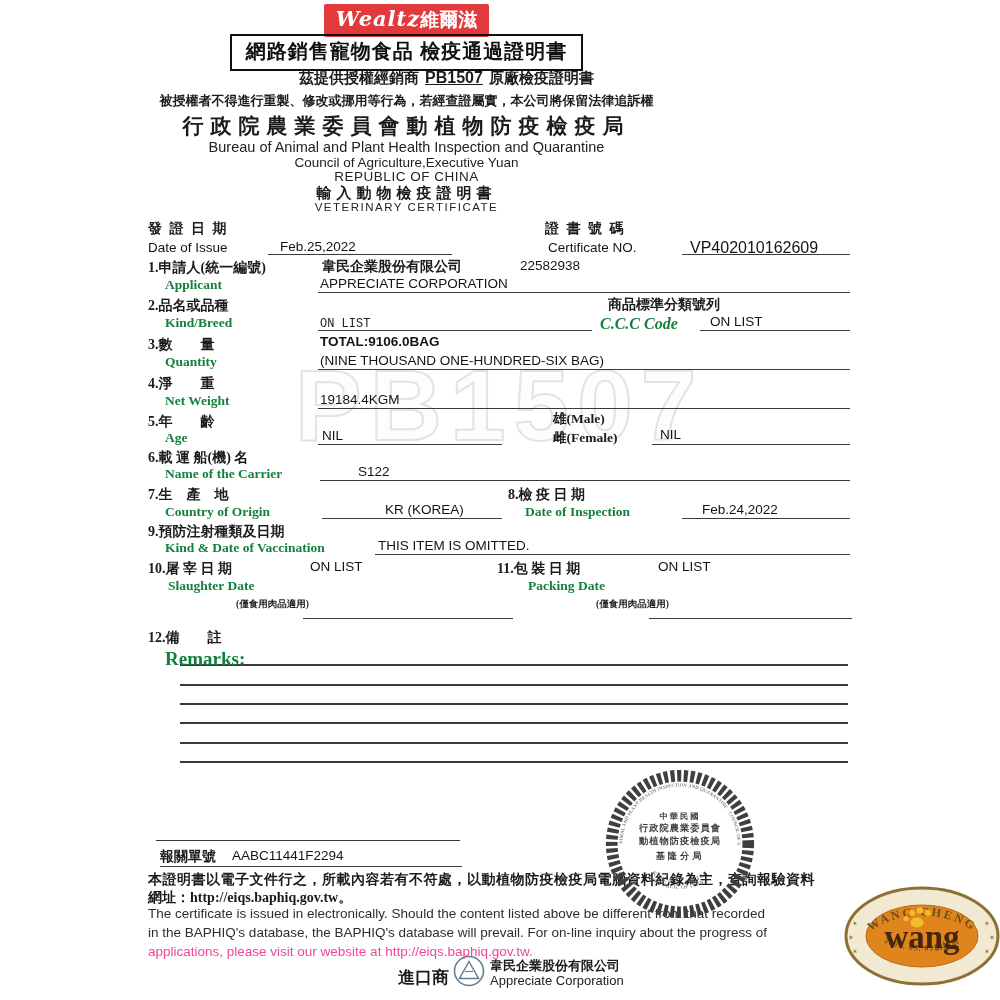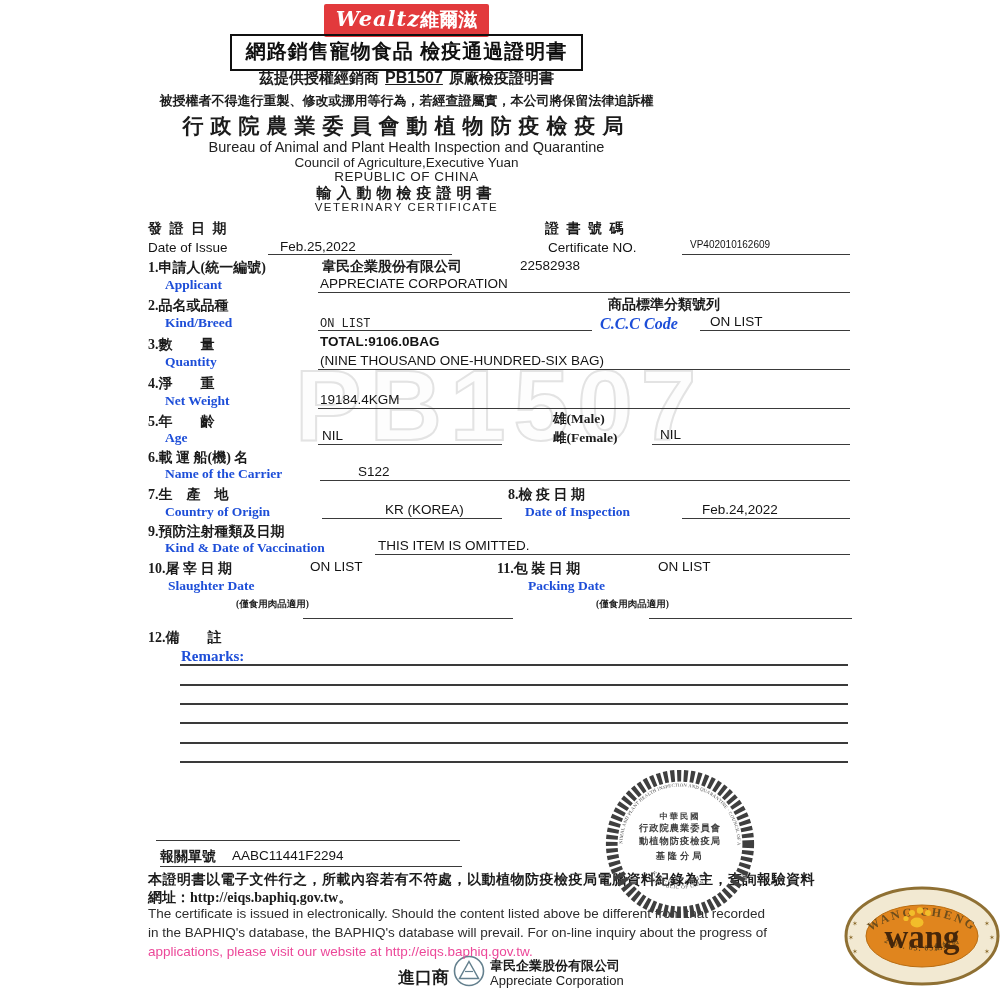--- a/index.html
+++ b/index.html
@@ -1,21 +1,21 @@
 <!DOCTYPE html>
 <html><head>
 <meta charset="utf-8">
 <style>
   html,body { margin:0; padding:0; background:#ffffff; }
   .page { position:relative; width:1000px; height:1000px; background:#fff; overflow:hidden;
           font-family:"Liberation Sans","DejaVu Sans",sans-serif; color:#1c1c1c; }
   .abs { position:absolute; }
   .c   { left:0; width:813px; text-align:center; }
   .zh  { font-family:"Liberation Serif","DejaVu Serif",serif; font-weight:bold; color:#1b1b1b; }
-  .enl { font-family:"Liberation Serif","DejaVu Serif",serif; font-weight:bold; color:#1d4ed8; }
+  .enl { font-family:"Liberation Serif","DejaVu Serif",serif; font-weight:bold; color:#15803d; }
   .val { font-family:"Liberation Sans","DejaVu Sans",sans-serif; color:#141414; }
   .mono{ font-family:"Liberation Mono","DejaVu Sans Mono",monospace; }
   .rule{ height:0; border-bottom:2px solid #3a3a3a; }
   .thin{ border-bottom-width:1.5px; }
   .badge { background:#e23a3c; color:#fff; padding:2px 12px 4px 12px; border-radius:2px;
            font-weight:bold; font-size:19px; display:inline-block; }
   .badge .lat { font-style:italic; font-family:"DejaVu Serif",serif; font-size:21px; letter-spacing:1px; }
   .boxtitle { display:inline-block; border:2.5px solid #101010; padding:2px 14px 4px 14px;
               font-size:20px; font-weight:bold; letter-spacing:1px; color:#101010; }
   .wm { color:#fdfdfd; -webkit-text-stroke:2px #e3e3e3; font-size:100px; font-weight:bold;
@@ -30,42 +30,42 @@
 <div class="page">
 
   <div class="abs wm" style="left:295px; top:348px;">PB1507</div>
 
   <div class="abs c layer" style="top:4px;">
     <span class="badge"><span class="lat">Wealtz</span><span>維爾滋</span></span>
   </div>
   <div class="abs c layer" style="top:34px;">
     <span class="boxtitle">網路銷售寵物食品 檢疫通過證明書</span>
   </div>
-  <div class="abs c layer" style="top:69px; font-size:15px; font-weight:bold;">
+  <div class="abs c layer" style="top:69px; font-size:15px; font-weight:bold;padding-left:40px;">
     <span>茲提供授權經銷商</span>
     <span style="text-decoration:underline; font-size:16px; padding:0 2px;">PB1507</span>
     <span>原廠檢疫證明書</span>
   </div>
   <div class="abs c layer" style="top:92px; font-size:13px; font-weight:bold;">被授權者不得進行重製、修改或挪用等行為，若經查證屬實，本公司將保留法律追訴權</div>
 
   <div class="abs c layer zh" style="top:112px; font-size:21px; font-weight:600; letter-spacing:7px;">行政院農業委員會動植物防疫檢疫局</div>
   <div class="abs c layer" style="top:139px; font-size:14.5px; color:#222;">Bureau of Animal and Plant Health Inspection and Quarantine</div>
   <div class="abs c layer" style="top:155px; font-size:13.5px; color:#222;">Council of Agriculture,Executive Yuan</div>
   <div class="abs c layer" style="top:169px; font-size:13.5px; letter-spacing:0.5px; color:#222;">REPUBLIC OF CHINA</div>
   <div class="abs c layer zh" style="top:184px; font-size:15px; letter-spacing:5px;">輸入動物檢疫證明書</div>
   <div class="abs c layer" style="top:201px; font-size:11.5px; letter-spacing:1.5px; color:#222;">VETERINARY CERTIFICATE</div>
 
   <div class="abs layer zh" style="left:148px; top:220px; font-size:14px; letter-spacing:2px;">發 證 日 期</div>
   <div class="abs layer val" style="left:148px; top:240px; font-size:13.5px;">Date of Issue</div>
   <div class="abs layer val" style="left:280px; top:239px; font-size:13.5px;">Feb.25,2022</div>
   <div class="abs rule thin" style="left:268px; top:254px; width:184px;"></div>
 
   <div class="abs layer zh" style="left:545px; top:220px; font-size:14px; letter-spacing:2px;">證 書 號 碼</div>
   <div class="abs layer val" style="left:548px; top:240px; font-size:13.5px;">Certificate NO.</div>
-  <div class="abs layer val" style="left:690px; top:239px; font-size:10px;">VP402010162609</div>
+  <div class="abs layer val" style="left:690px; top:239px; font-size:16px;">VP402010162609</div>
   <div class="abs rule thin" style="left:682px; top:254px; width:168px;"></div>
 
   <div class="abs layer zh" style="left:148px; top:259px; font-size:14px;">1.申請人(統一編號)</div>
   <div class="abs layer zh" style="left:322px; top:258px; font-size:14px; font-weight:600;">韋民企業股份有限公司</div>
   <div class="abs layer val" style="left:520px; top:258px; font-size:13.5px;">22582938</div>
   <div class="abs layer enl" style="left:165px; top:277px; font-size:13.5px;">Applicant</div>
   <div class="abs layer val" style="left:320px; top:276px; font-size:13.5px;">APPRECIATE CORPORATION</div>
   <div class="abs rule thin" style="left:318px; top:292px; width:532px;"></div>
 
   <div class="abs layer zh" style="left:148px; top:297px; font-size:14px;">2.品名或品種</div>
@@ -121,21 +121,21 @@
   <div class="abs layer zh" style="left:497px; top:560px; font-size:14px;">11.包 裝 日 期</div>
   <div class="abs layer val" style="left:658px; top:559px; font-size:13.5px;">ON LIST</div>
   <div class="abs layer enl" style="left:168px; top:578px; font-size:13.5px;">Slaughter Date</div>
   <div class="abs layer enl" style="left:528px; top:578px; font-size:13.5px;">Packing Date</div>
   <div class="abs layer zh note" style="left:200px; top:598px;">(僅食用肉品適用)</div>
   <div class="abs layer zh note" style="left:560px; top:598px;">(僅食用肉品適用)</div>
   <div class="abs rule thin" style="left:303px; top:618px; width:210px;"></div>
   <div class="abs rule thin" style="left:649px; top:618px; width:203px;"></div>
 
   <div class="abs layer zh" style="left:148px; top:629px; font-size:14px;">12.備　　註</div>
-  <div class="abs layer enl" style="left:181px; top:648px; font-size:15px;">Remarks:</div>
+  <div class="abs layer enl" style="left:165px; top:648px; font-size:19px;">Remarks:</div>
   <div class="abs rule" style="left:180px; top:664px; width:668px;"></div>
   <div class="abs rule" style="left:180px; top:684px; width:668px;"></div>
   <div class="abs rule" style="left:180px; top:703px; width:668px;"></div>
   <div class="abs rule" style="left:180px; top:722px; width:668px;"></div>
   <div class="abs rule" style="left:180px; top:742px; width:668px;"></div>
   <div class="abs rule" style="left:180px; top:761px; width:668px;"></div>
 
   <div class="abs" style="left:602px; top:766px; z-index:2;">
     <svg width="156" height="156" viewBox="0 0 160 160">
       <circle cx="80" cy="80" r="70" fill="none" stroke="#3f3f3f" stroke-width="12" stroke-dasharray="4.2 2.6"></circle>

